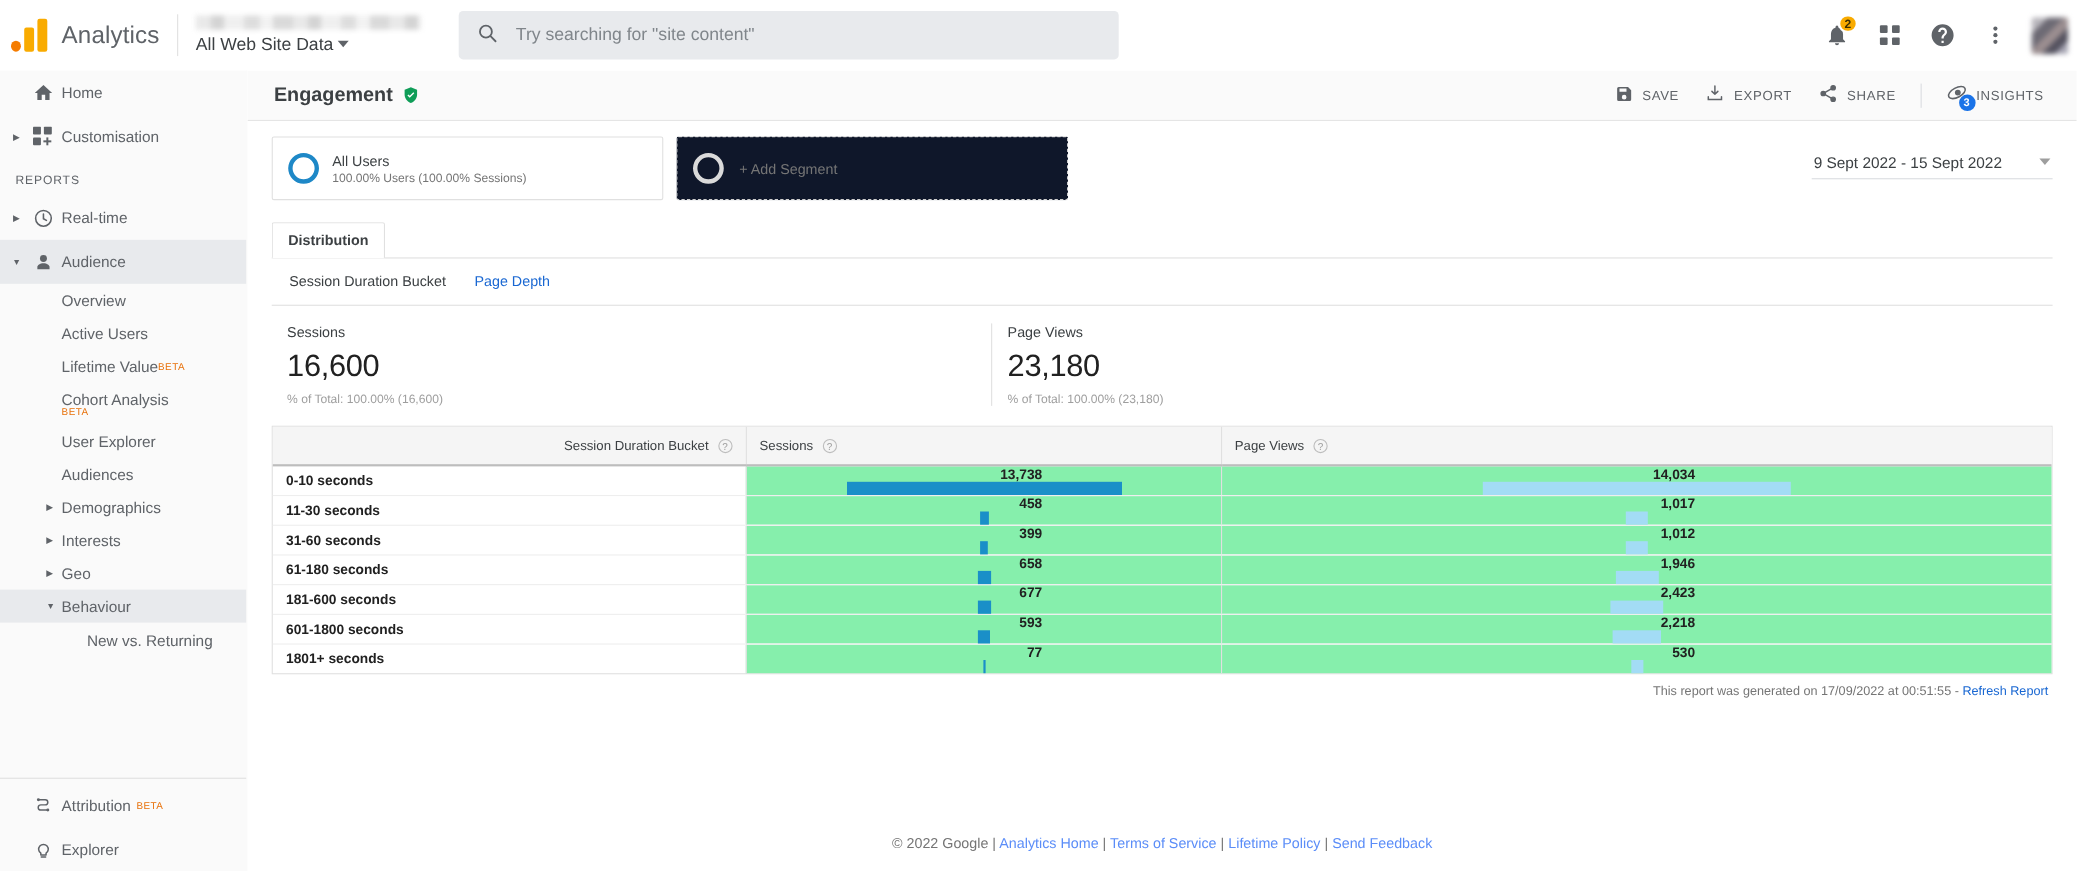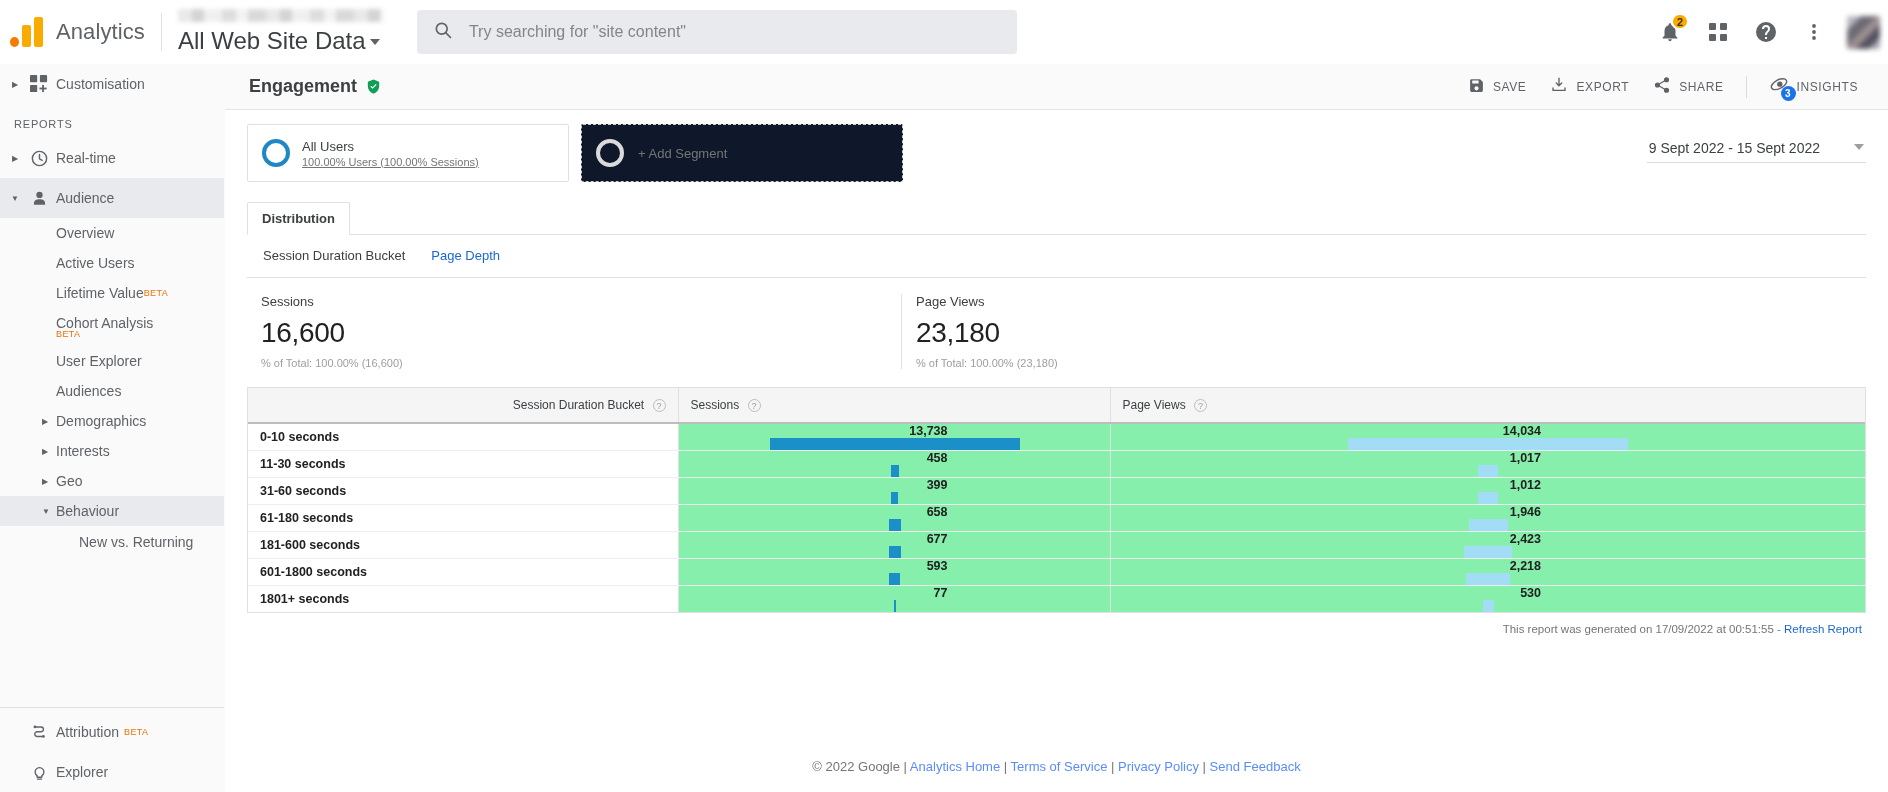--- a/index.html
+++ b/index.html
@@ -23,21 +23,21 @@
   .brand-name { font-size: 22px; color: #5f6368; margin-left: 12px; letter-spacing: .1px; }
   .vdivider { width: 1px; height: 38px; background: #e0e0e0; margin: 0 16px; }
   .acct-block { width: 215px; }
   .acct-blur {
     height: 13px; width: 205px; margin-bottom: 5px;
     background: repeating-linear-gradient(90deg,
       #e8e8e8 0 14px, #d2d2d2 14px 26px, #efefef 26px 44px,
       #dcdcdc 44px 58px, #f2f2f2 58px 70px, #d8d8d8 70px 88px);
     filter: blur(2.2px); opacity: .95;
   }
-  .acct-name { font-size: 24px; color: #3c4043; white-space: nowrap; }
+  .acct-name { font-size: 16px; color: #3c4043; white-space: nowrap; }
   .caret-dn {
     display: inline-block; width: 0; height: 0; vertical-align: middle;
     border-left: 5px solid transparent; border-right: 5px solid transparent;
     border-top: 6px solid #5f6368; margin-left: 4px; margin-bottom: 2px;
   }
   .searchwrap { margin-left: 24px; }
   .searchbox {
     width: 600px; height: 44px; background: #e8eaed; border-radius: 4px;
     display: flex; align-items: center; padding: 0 16px;
   }
@@ -124,29 +124,29 @@
   .ibadge {
     position: absolute; bottom: 3px; left: 22px; width: 15px; height: 15px;
     background: #1a73e8; color: #fff; border-radius: 50%; font-size: 10px;
     display: flex; align-items: center; justify-content: center; font-weight: bold;
   }
 
   .content { padding: 14px 22px 0 22px; }
 
   .segrow { display: flex; align-items: flex-start; gap: 12px; }
   .segbox {
-    width: 322px; height: 58px; border: 1px solid #e0e0e0; border-radius: 2px;
+    width: 356px; height: 58px; border: 1px solid #e0e0e0; border-radius: 2px;
     background: #fff; display: flex; align-items: center; padding: 0 14px; cursor: pointer;
   }
   .segbox.dashed { border: 1px dashed #cfcfcf; background: #0f172a; }
   .ring { width: 28px; height: 28px; border-radius: 50%; border: 4px solid #1e88c7; flex:none; }
   .ring.grey { border-color: #dadada; }
   .segtxt { margin-left: 12px; }
   .segtitle { font-size: 13px; color: #3c4043; }
-  .segsub { font-size: 11px; color: #757575; margin-top: 2px; text-decoration: underline; }
+  .segsub { font-size: 11px; color: #757575; margin-top: 2px; }
   .addseg { margin-left: 14px; font-size: 13px; color: #757575; }
   .daterange {
     margin-left: auto; font-size: 14px; color: #3c4043; cursor: pointer;
     border-bottom: 1px solid #dadce0; padding: 4px 2px 6px 2px; display: flex;
     align-items: center; gap: 30px; margin-top: 12px;
   }
 
   .tabsrow { margin-top: 20px; border-bottom: 1px solid #e0e0e0; display: flex; }
   .tab {
     font-size: 13px; color: #3c4043; font-weight: bold; padding: 8px 14px;
@@ -258,20 +258,29 @@
     </div>
     <div class="avatar"></div>
   </div>
 </div>
 
 <div class="body-wrap">
 
   <div class="sidebar">
     <div class="side-scroll">
 
+      <div class="nav-item">
+        <span class="arrow"></span>
+        <span class="nicon">
+          <svg width="19" height="19" viewBox="0 0 24 24" fill="#5f6368">
+              <path d="M10 20v-6h4v6h5v-8h3L12 3 2 12h3v8z"></path>
+            </svg>
+        </span>
+        <span class="nav-label">Home</span>
+      </div>
 
       <div class="nav-item">
         <span class="arrow">▶</span>
         <span class="nicon">
           <svg width="18" height="18" viewBox="0 0 20 20" fill="#5f6368">
             <rect x="0" y="0" width="8" height="8" rx="1"></rect>
               <rect x="11" y="0" width="8" height="8" rx="1"></rect>
             <rect x="0" y="11" width="8" height="8" rx="1"></rect>
             <rect x="13.5" y="11" width="2" height="8"></rect>
               <rect x="10.5" y="14" width="8" height="2"></rect>
@@ -619,18 +628,18 @@
         <span>This report was generated on 17/09/2022 at 00:51:55 - </span><a href="#">Refresh Report</a>
       </div>
     </div>
 
     <div class="footer">
       <span>© 2022 Google |</span>
       <a href="#">Analytics Home</a>
       <span>|</span>
       <a href="#">Terms of Service</a>
       <span>|</span>
-      <a href="#">Privacy Policy</a>
+      <a href="#">Lifetime Policy</a>
       <span>|</span>
       <a href="#">Send Feedback</a>
     </div>
   </div>
 </div>
 
 </body></html>

